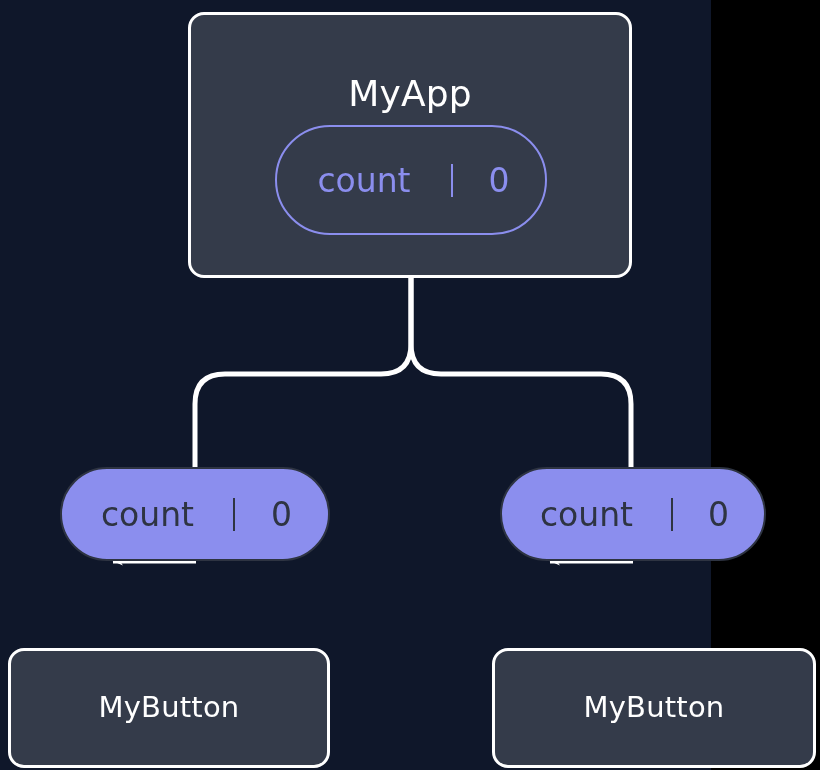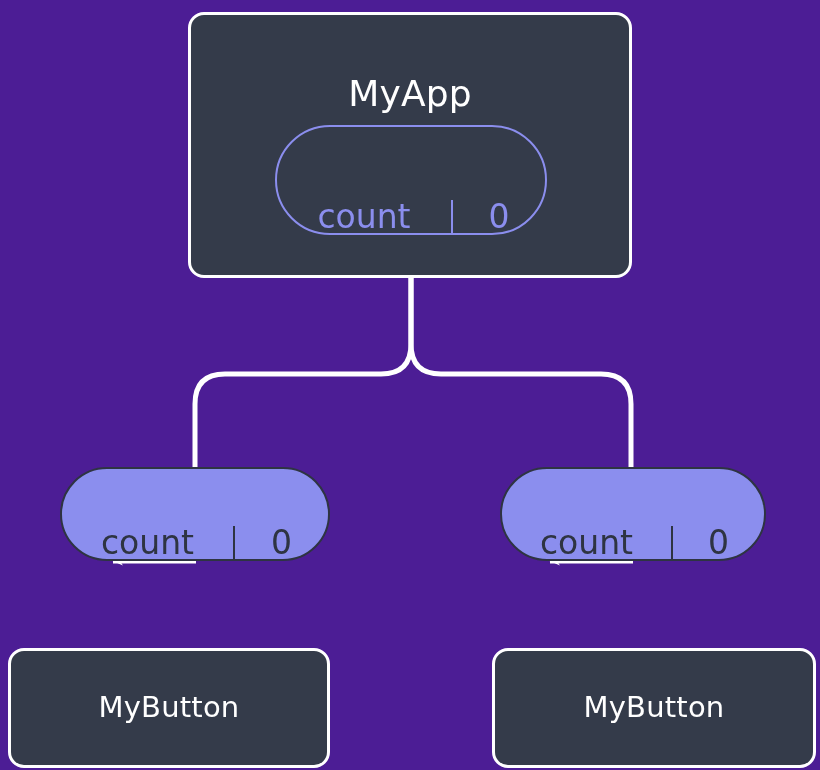--- a/index.html
+++ b/index.html
@@ -8,23 +8,23 @@
     background: #000000;
   }
   body {
     width: 820px;
     height: 770px;
     font-family: "DejaVu Sans", sans-serif;
     overflow: hidden;
   }
   #stage {
     position: relative;
-    width: 820px;
+    width: 711px;
     height: 770px;
-    background: #4c1d95;
+    background: #0f172a;
   }
   #wires {
     position: absolute;
     left: 0;
     top: 0;
     width: 820px;
     height: 770px;
     pointer-events: none;
   }
 
@@ -77,21 +77,21 @@
   .btn-title {
     top: 34px;
     font-size: 29px;
     line-height: 44px;
   }
 
   
   .pill {
     position: absolute;
     display: flex;
-    align-items: flex-end;
+    align-items: center;
     box-sizing: border-box;
     border-radius: 999px;
     overflow: hidden;
     z-index: 4;
   }
   .pill .pill-key,
   .pill .pill-val {
     display: flex;
     align-items: center;
     justify-content: center;

